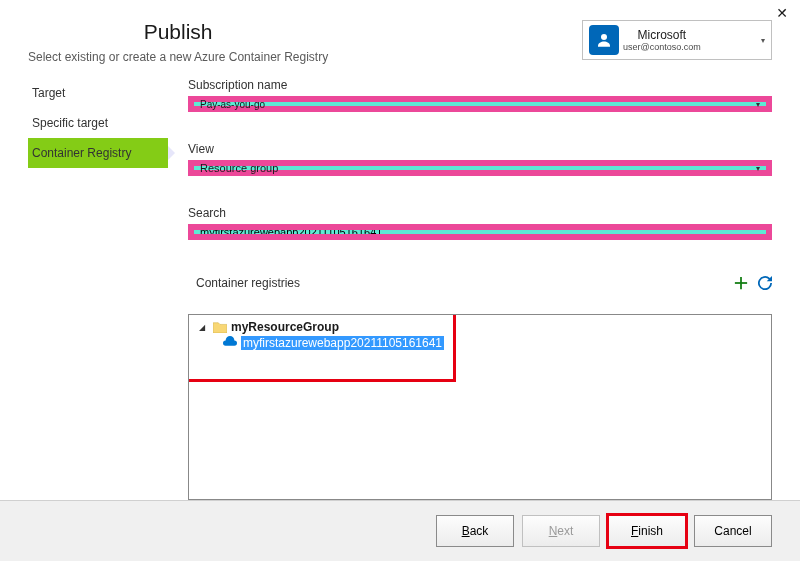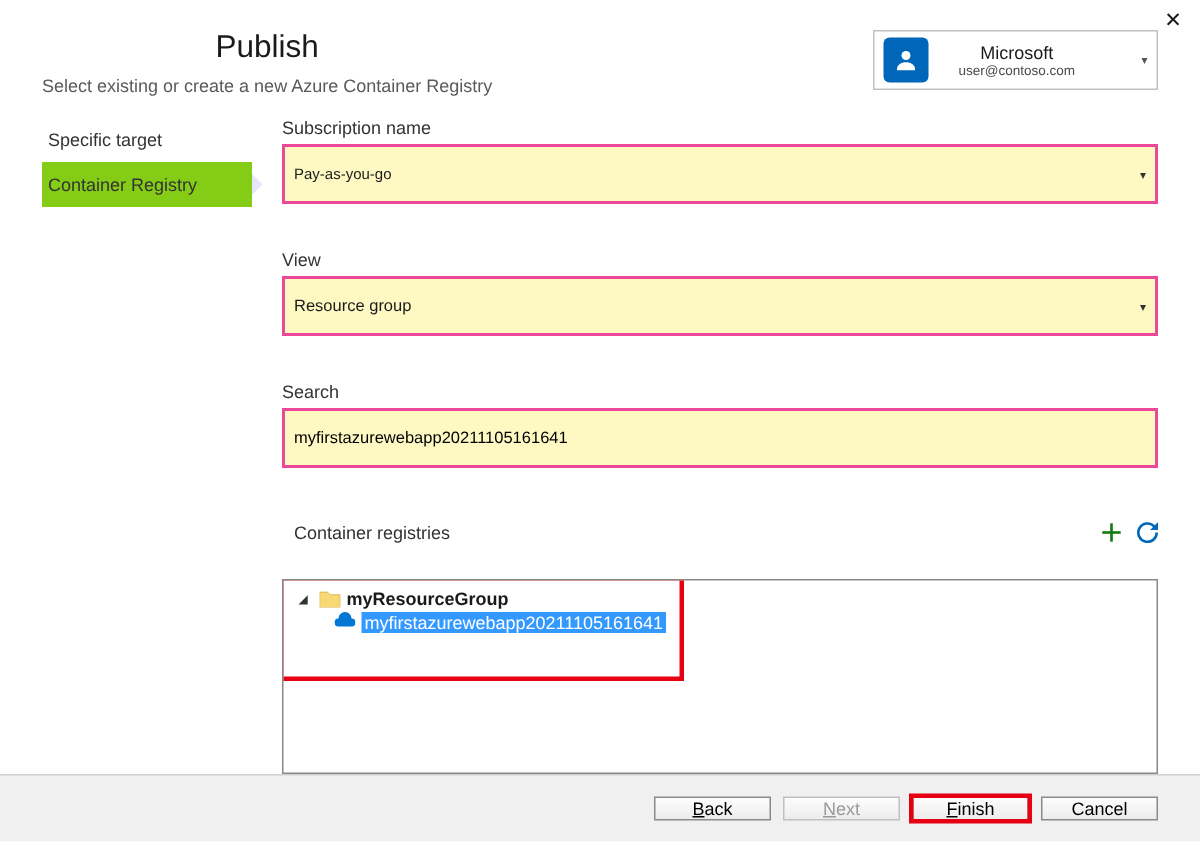--- a/index.html
+++ b/index.html
@@ -43,21 +43,21 @@
   .subtitle {
     font-size: 12px;
     color: #5a5a5a;
     margin: 0;
   }
   .account {
     border: 1px solid #c0c0c0;
     padding: 4px 20px 4px 6px;
     display: flex;
     align-items: center;
-    gap: 20px;
+    gap: 4px;
     min-width: 190px;
     position: relative;
     cursor: pointer;
   }
   .account .avatar {
     width: 30px; height: 30px;
     background: #0067b8;
     border-radius: 4px;
     display: flex; align-items: center; justify-content: center;
   }
@@ -110,26 +110,26 @@
   }
   .form-row { margin-bottom: 10px; }
   .form-label {
     font-size: 12px;
     color: #333;
     margin-bottom: 4px;
     display: block;
   }
   .combo, .textbox {
     width: 100%;
-    border: 2px solid #ec4899;
-    height: 40px;
+    border: 6px solid #ec4899;
+    height: 16px;
     font-size: 11px;
     padding: 0 6px;
     position: relative;
-    background: #fef9c3;
+    background: #5eead4;
   }
   .combo {
     display: flex;
     align-items: center;
     justify-content: space-between;
     cursor: pointer;
   }
   .combo .caret {
     font-size: 8px; color: #333;
   }
@@ -196,21 +196,21 @@
   .footer {
     background: #f0f0f0;
     border-top: 1px solid #d0d0d0;
     padding: 14px 28px;
     display: flex;
     justify-content: flex-end;
     gap: 8px;
   }
   .btn {
     min-width: 78px;
-    height: 16px;
+    height: 32px;
     border: 1px solid #8a8a8a;
     background: linear-gradient(#fdfdfd,#ececec);
     font-size: 12px;
     cursor: pointer;
     display: inline-flex;
     align-items: center;
     justify-content: center;
     font-family: inherit;
   }
   .btn:disabled {
@@ -246,20 +246,21 @@
       <span>
         <div class="account-name">Microsoft</div>
         <div class="account-email">user@contoso.com</div>
       </span>
       <span class="caret">▾</span>
     </div>
   </div>
 
   <div class="body">
     <div class="sidebar">
+      <div class="side-item">Target</div>
       <div class="side-item">Specific target</div>
       <div class="side-item active">Container Registry</div>
     </div>
 
     <div class="form">
 
       <div class="form-row">
         <label class="form-label">Subscription name</label>
         <div class="combo">
           <span style="font-size:10px;">Pay-as-you-go</span>

